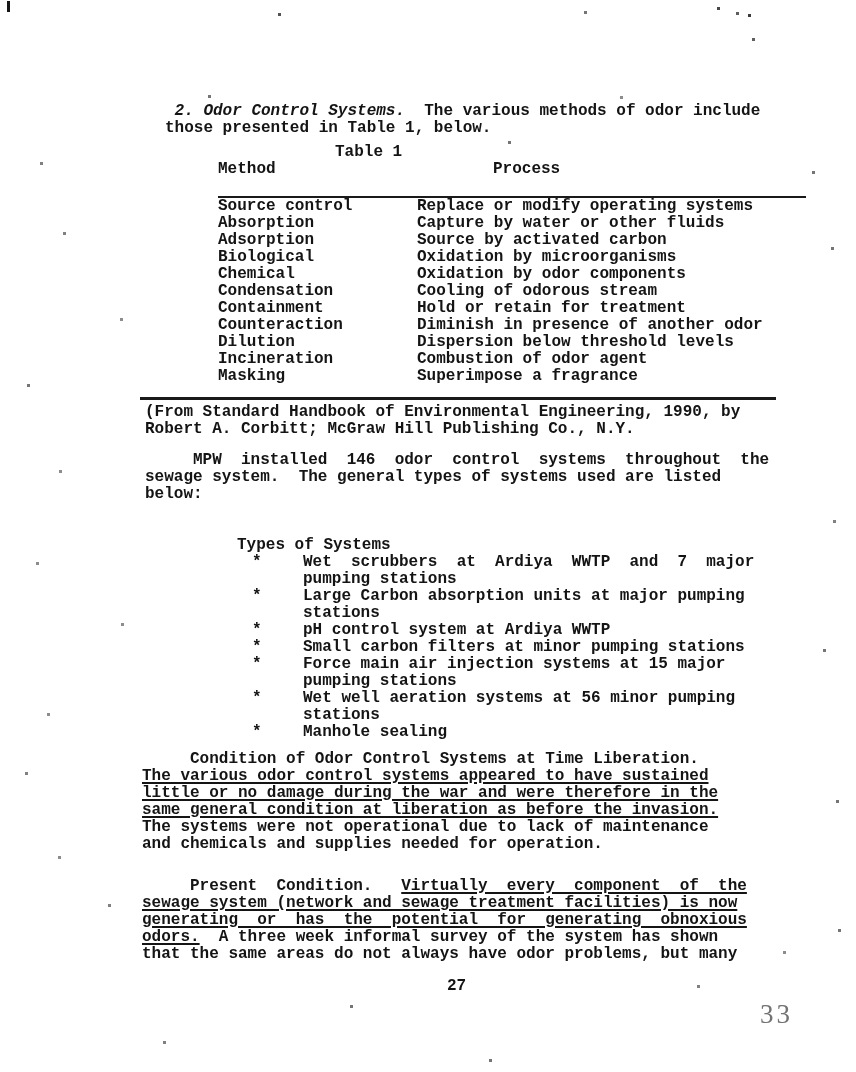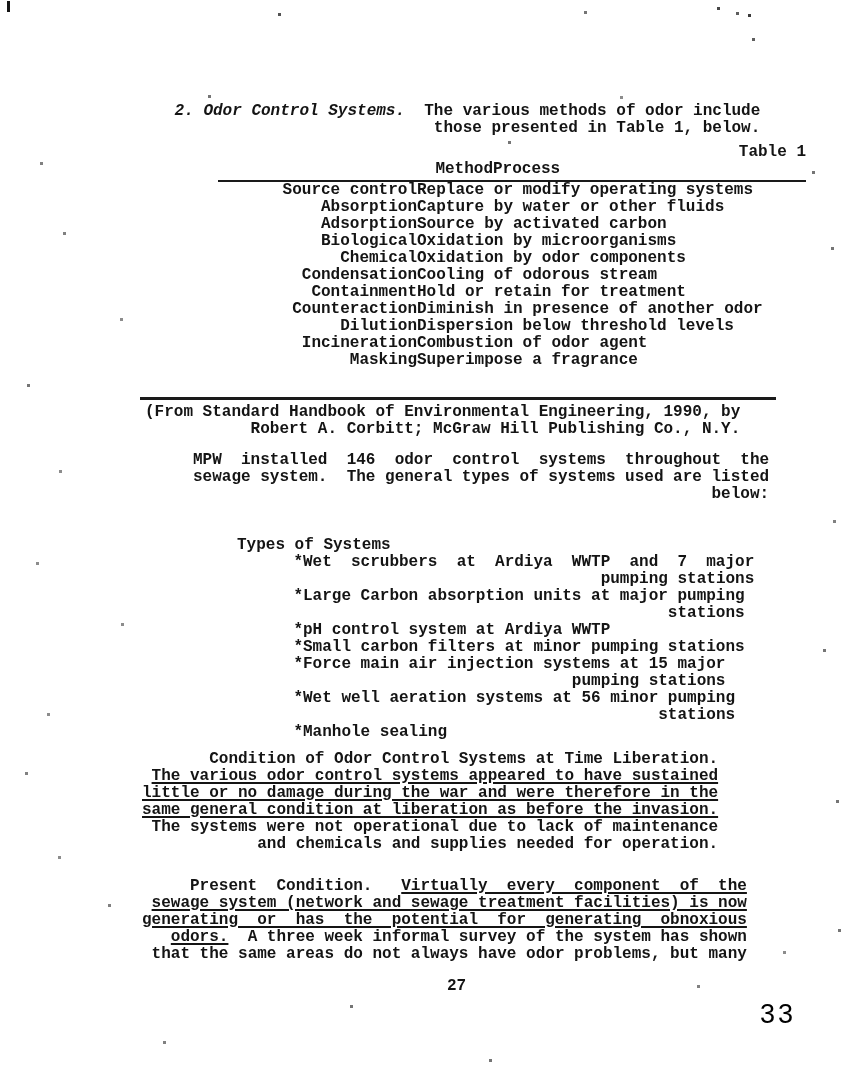--- a/index.html
+++ b/index.html
@@ -8,53 +8,52 @@
     width: 856px;
     height: 1072px;
     margin: 0 auto;
     background: #ffffff;
     overflow: hidden;
     font-family: "Liberation Mono", "DejaVu Sans Mono", monospace;
     font-weight: 700;
     font-size: 16px;
     line-height: 17px;
     color: #141414;
-    text-align: right;
   }
   .block { position: absolute; }
   .line, .tcell, .table-title, .th, .ast, .pagenum { white-space: pre; }
   .it { font-style: italic; }
   .u { text-decoration: underline; text-decoration-thickness: 1.6px; text-underline-offset: 2px; }
 
   .heading { left: 165px; top: 103px; }
 
   .tableblock { left: 218px; top: 144px; width: 588px; }
   .table-title { margin-left: 117px; }
-  .table-header { display: flex; border-bottom: 2.5px solid #1a1a1a; padding-bottom: 2px; }
+  .table-header { display: flex; border-bottom: 2.5px solid #1a1a1a; padding-bottom: 18px; }
   .th-method { display: inline-block; width: 275px; }
   .table-rows { }
   .trow { display: flex; }
   .tcell.m { width: 199px; }
 
   .rule { position: absolute; left: 140px; top: 397px; width: 636px; height: 2.5px; background: #1a1a1a; }
 
   .citation { left: 145px; top: 404px; }
   .para-mpw { left: 145px; top: 452px; }
   .types-heading { position: absolute; left: 237px; top: 537px; white-space: pre; }
   .bullets { left: 252px; top: 554px; }
   .bullet-item { display: flex; }
   .ast { display: inline-block; width: 51px; }
   .para-condition { left: 142px; top: 751px; }
   .para-present { left: 142px; top: 878px; }
 
   .pagenum { position: absolute; left: 447px; top: 978px; }
   .stamp {
     position: absolute; left: 760px; top: 1000px;
-    font-family: Liberation Sans, sans-serif; font-weight: 400;
-    font-size: 27px; line-height: 28px; color: #000000; letter-spacing: 3px;
+    font-family: Liberation Serif, serif; font-weight: 400;
+    font-size: 27px; line-height: 28px; color: #737373; letter-spacing: 3px;
   }
 
   .corner-mark { position: absolute; left: 7px; top: 1px; width: 3px; height: 11px; background: #151515; }
   .specks {
     position: absolute; left: 0; top: 0; width: 3px; height: 3px; background: transparent;
     box-shadow:
       278px 13px 0 0 rgba(25,25,25,.75), 584px 11px 0 0 rgba(25,25,25,.6),
       717px 7px 0 0 rgba(25,25,25,.8), 736px 12px 0 0 rgba(25,25,25,.7),
       748px 14px 0 0 rgba(25,25,25,.85), 752px 38px 0 0 rgba(25,25,25,.7),
       208px 95px 0 0 rgba(25,25,25,.6), 620px 96px 0 0 rgba(25,25,25,.5),

